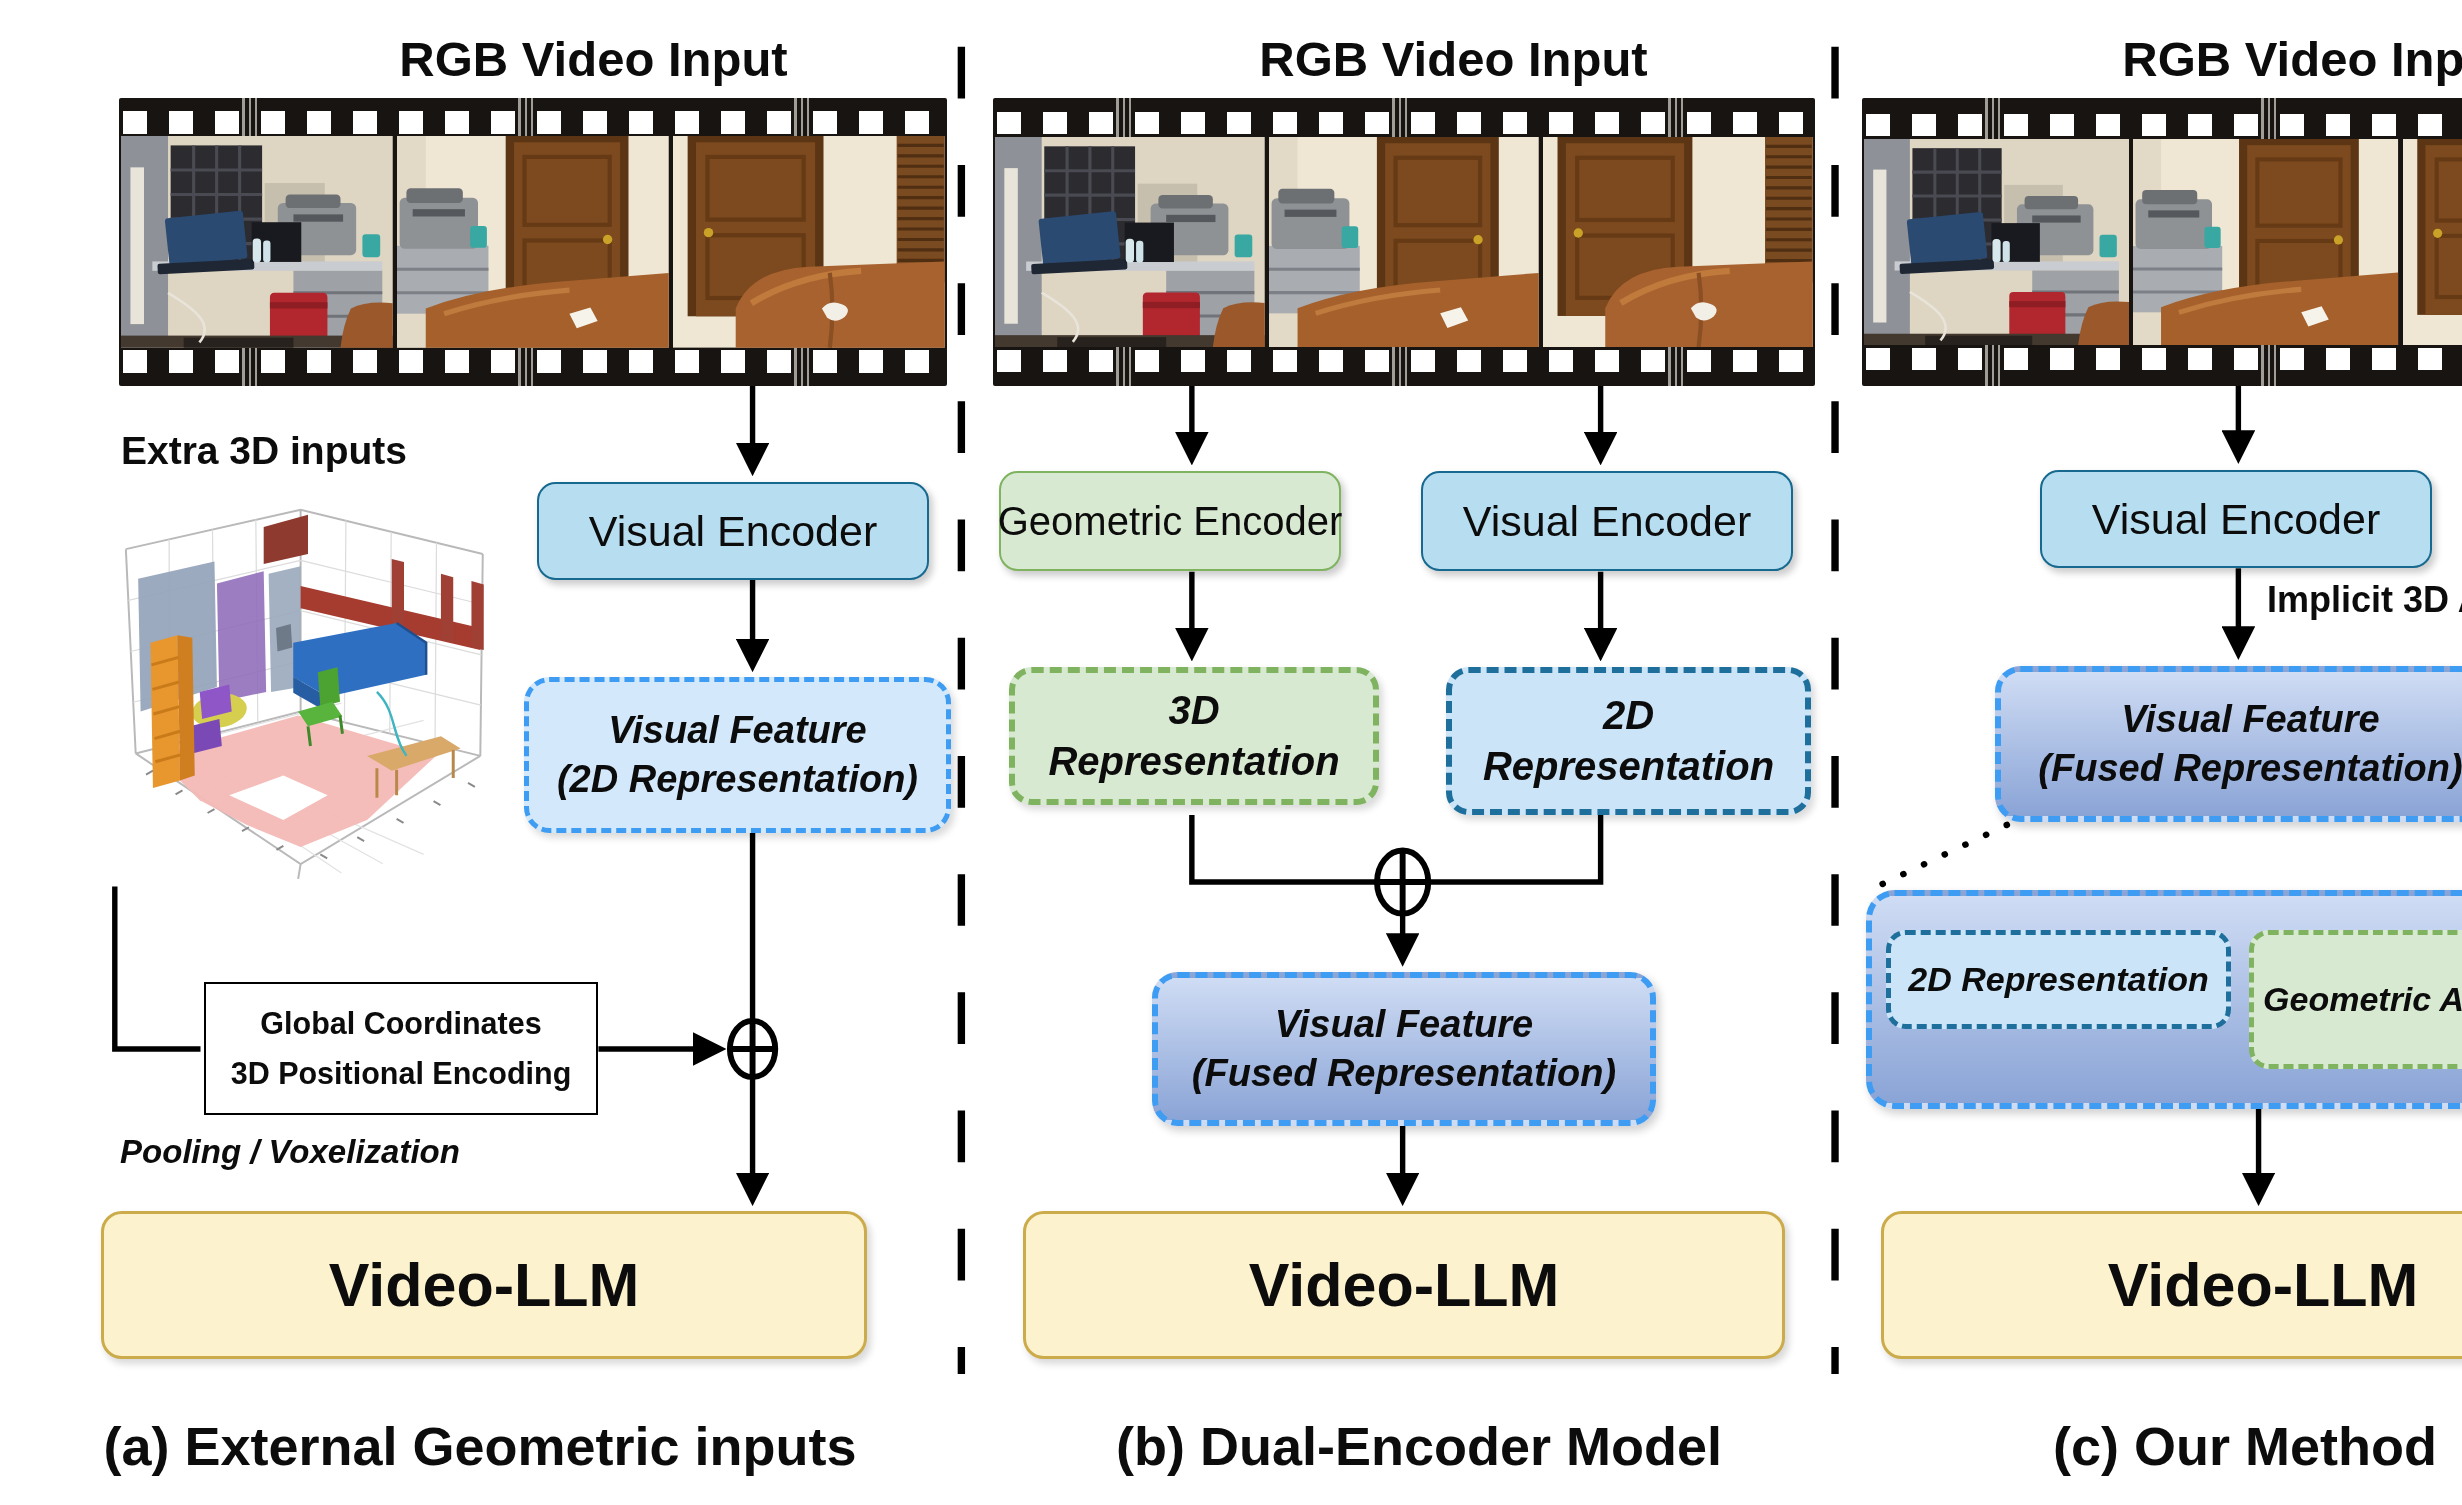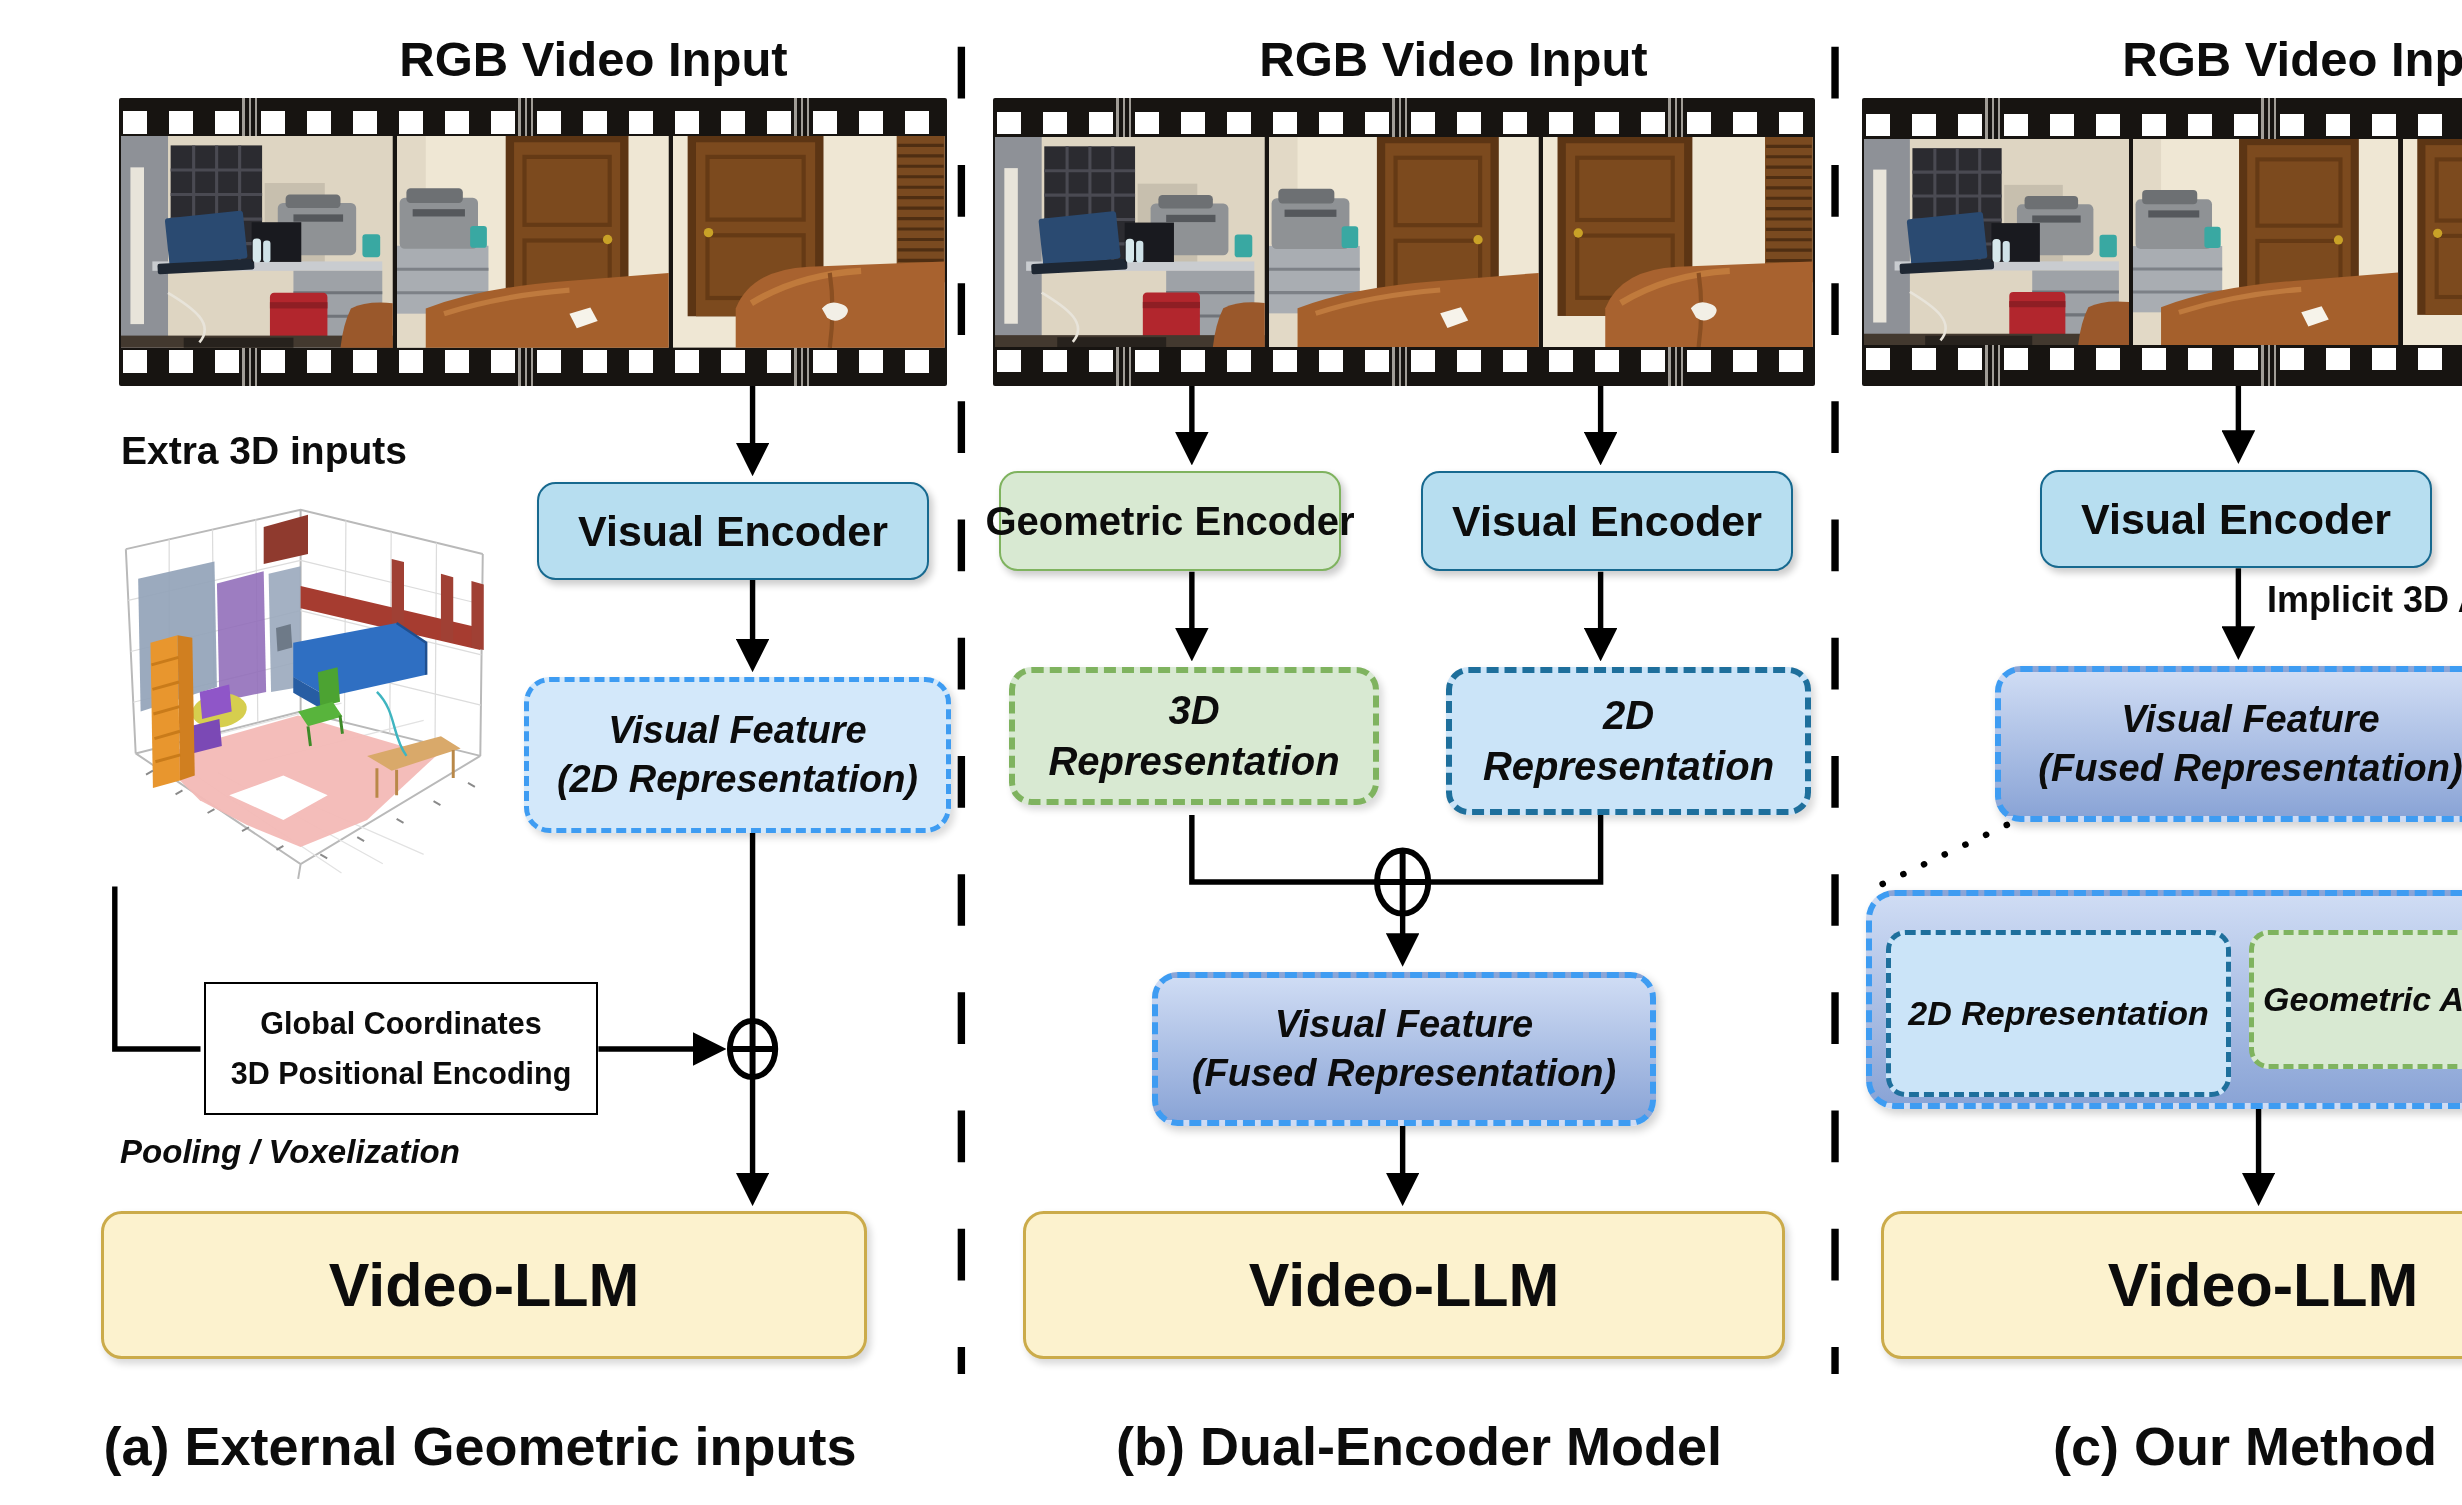--- a/index.html
+++ b/index.html
@@ -27,21 +27,21 @@
   .photos{flex:1;display:flex;gap:4.4px;padding:0 2px;background:#171411;}
   .photos .ph{flex:1;height:100%;}
   .photos svg{width:100%;height:100%;display:block;}
 
   
   .box{position:absolute;border-radius:22px;}
   .enc-blue{background:var(--encoder-blue-fill);border:2.5px solid var(--encoder-blue-border);
             box-shadow:3.4px 4.4px 7.9px rgba(0,0,0,.20);border-radius:18.7px;}
   .enc-green{background:var(--green-fill);border:2.5px solid var(--green-border);
             box-shadow:3.4px 4.4px 7.9px rgba(0,0,0,.20);border-radius:18.7px;}
-  .enc-label{font-size:43px;font-weight:700;white-space:nowrap;}
+  .enc-label{font-size:43px;font-weight:400;white-space:nowrap;}
   .feat-blue{background:var(--feature-blue-fill);border:5.9px dashed var(--azure-dash);border-radius:25.6px;
             box-shadow:3.4px 4.4px 7.9px rgba(0,0,0,.14);}
   .rep-green{background:var(--green-fill);border:6.4px dashed var(--green-border);border-radius:22.7px;
             box-shadow:3.4px 4.4px 7.9px rgba(0,0,0,.14);}
   .rep-blue{background:var(--rep-blue-fill);border:6.4px dashed var(--steel-dash);border-radius:22.7px;
             box-shadow:3.4px 4.4px 7.9px rgba(0,0,0,.14);}
   .fused{background:linear-gradient(180deg,var(--grad-top),var(--grad-bottom));
          border:6.4px dashed var(--azure-dash);border-radius:25.6px;box-shadow:3.9px 4.9px 8.9px rgba(0,0,0,.18);}
   .llm{background:var(--llm-fill);border:3px solid var(--llm-border);border-radius:20.7px;
        box-shadow:3.4px 4.4px 7.9px rgba(0,0,0,.15);}
@@ -381,21 +381,21 @@
 
   <div class="abs implicit" style="left:2267px;top:575px;width:468px;height:49px;display:flex;align-items:center;">Implicit 3D Awareness</div>
 
   <div class="box ctr col fused two-line" style="left:1995px;top:666px;width:511px;height:156px;">
     <div class="feat-text nowrap">Visual Feature</div>
     <div class="feat-text nowrap">(Fused Representation)</div>
   </div>
 
   <div class="box fused" style="left:1866px;top:890px;width:784px;height:219px;border-radius:28.6px;"></div>
 
-  <div class="box ctr" style="left:1886px;top:930px;width:345px;height:167px;background:var(--rep-blue-fill);border:5.4px dashed var(--steel-dash);border-radius:19.7px;">
+  <div class="box ctr" style="left:1886px;top:930px;width:345px;height:99px;background:var(--rep-blue-fill);border:5.4px dashed var(--steel-dash);border-radius:19.7px;">
     <span class="inner-text">2D Representation</span>
   </div>
   <div class="box ctr" style="left:2249px;top:930px;width:384px;height:139px;background:var(--green-fill);border:5.4px dashed var(--green-border);border-radius:19.7px;">
     <span class="inner-text">Geometric Awareness</span>
   </div>
 
   <div class="box ctr llm" style="left:1881px;top:1211px;width:764px;height:148px;">
     <span class="llm-label">Video-LLM</span>
   </div>
 

